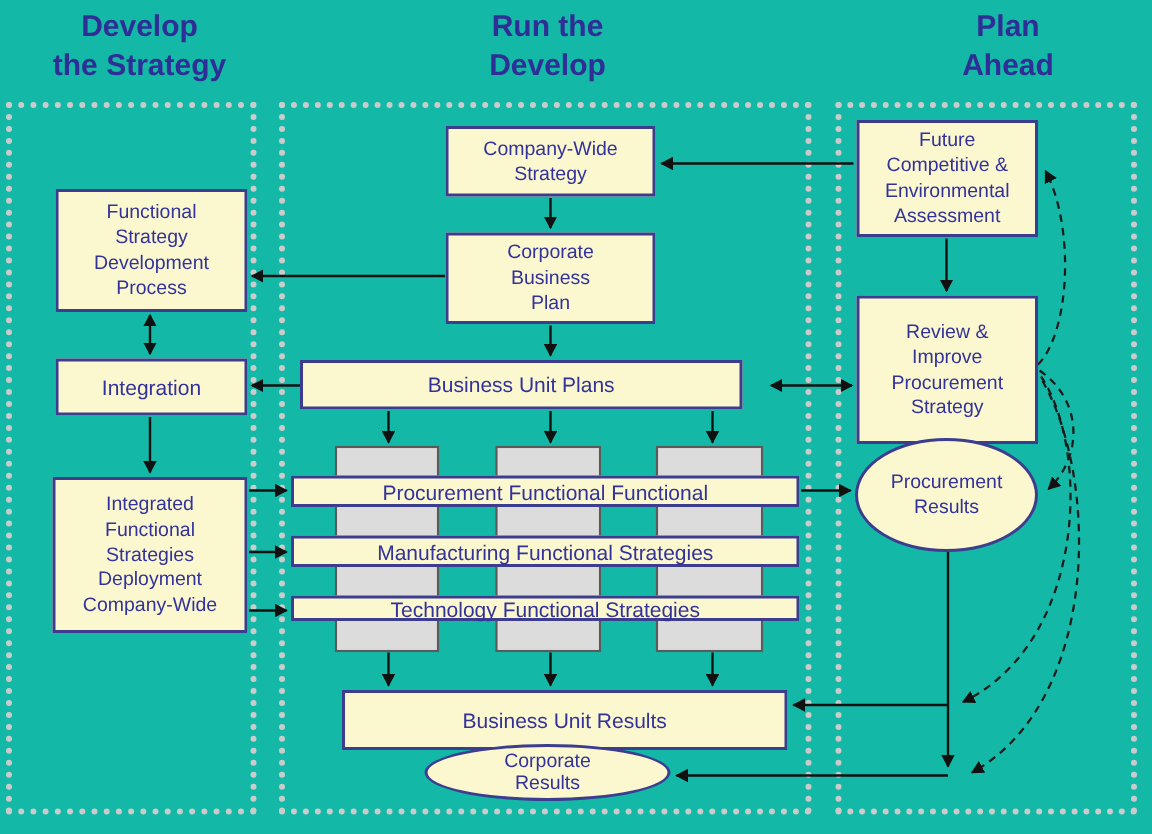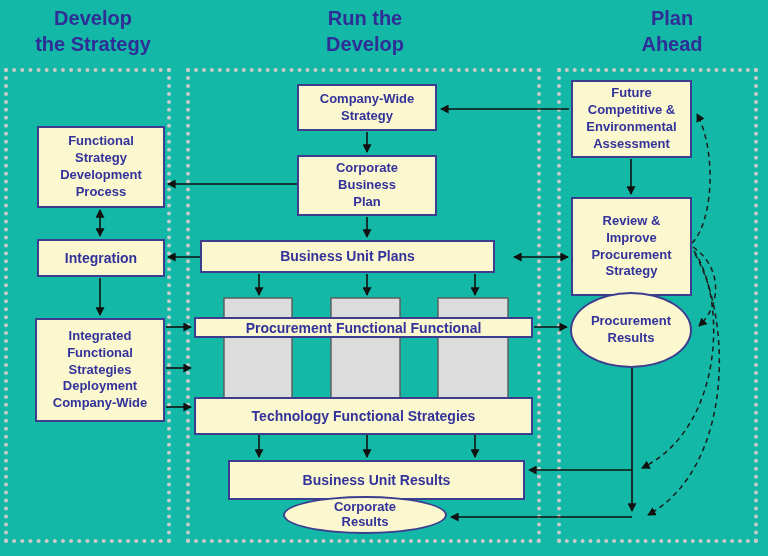--- a/index.html
+++ b/index.html
@@ -9,21 +9,21 @@
   }
   .hdr{
     position:absolute;top:6px;color:#2E2E96;font-weight:bold;font-size:20px;
     line-height:1.28;text-align:center;white-space:pre-line;z-index:3;
   }
   .panel{
     position:absolute;border:4px dotted #cbcbcb;box-sizing:border-box;z-index:0;background:transparent;
   }
   .box{
     position:absolute;background:#FBF7CE;border:2px solid #3D3D8F;color:#32329B;
-    font-weight:bold;font-size:13px;line-height:1.3;text-align:center;
+    font-weight:normal;font-size:13px;line-height:1.3;text-align:center;
     display:flex;align-items:center;justify-content:center;white-space:pre-line;
     box-sizing:border-box;z-index:2;
   }
   .strip{font-size:14px;line-height:1;}
   .wide{font-size:14px;}
   .ellipse{border-radius:50%;}
   svg.links{position:absolute;left:0;top:0;z-index:1;}
 </style>
 </head>
 <body>
@@ -101,21 +101,22 @@
 Company-Wide</div>
 
   <div class="box" style="left:297px;top:84px;width:140px;height:47px;">Company-Wide
 Strategy</div>
   <div class="box" style="left:297px;top:155px;width:140px;height:61px;">Corporate
 Business
 Plan</div>
   <div class="box wide" style="left:200px;top:240px;width:295px;height:33px;">Business Unit Plans</div>
 
   <div class="box strip" style="left:194px;top:317px;width:339px;height:21px;">Procurement Functional Functional</div>
-  <div class="box strip" style="left:194px;top:397px;width:339px;height:38px;">Technology Functional Strategies</div>
+  <div class="box strip" style="left:194px;top:357px;width:339px;height:21px;">Manufacturing Functional Strategies</div>
+  <div class="box strip" style="left:194px;top:397px;width:339px;height:17px;">Technology Functional Strategies</div>
 
   <div class="box wide" style="left:228px;top:460px;width:297px;height:40px;">Business Unit Results</div>
   <div class="box ellipse" style="left:283px;top:496px;width:164px;height:38px;line-height:1.15;">Corporate
 Results</div>
 
   <div class="box" style="left:571px;top:80px;width:121px;height:78px;">Future
 Competitive &amp;
 Environmental
 Assessment</div>
   <div class="box" style="left:571px;top:197px;width:121px;height:99px;">Review &amp;

